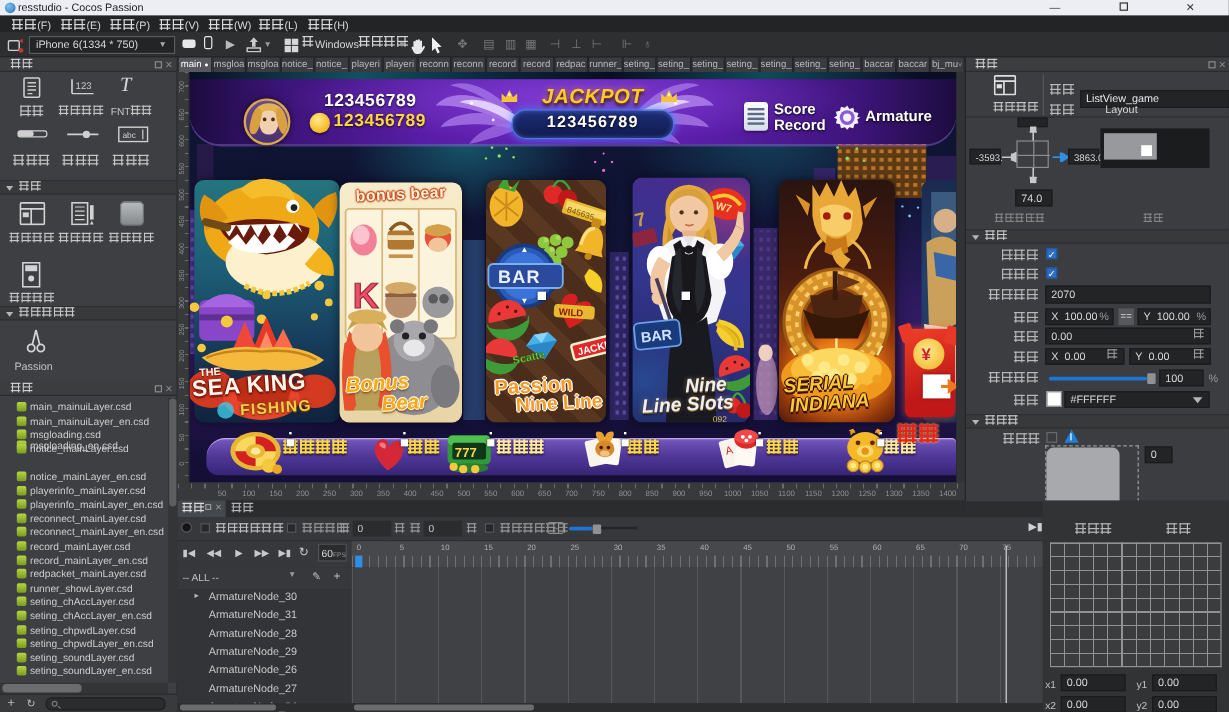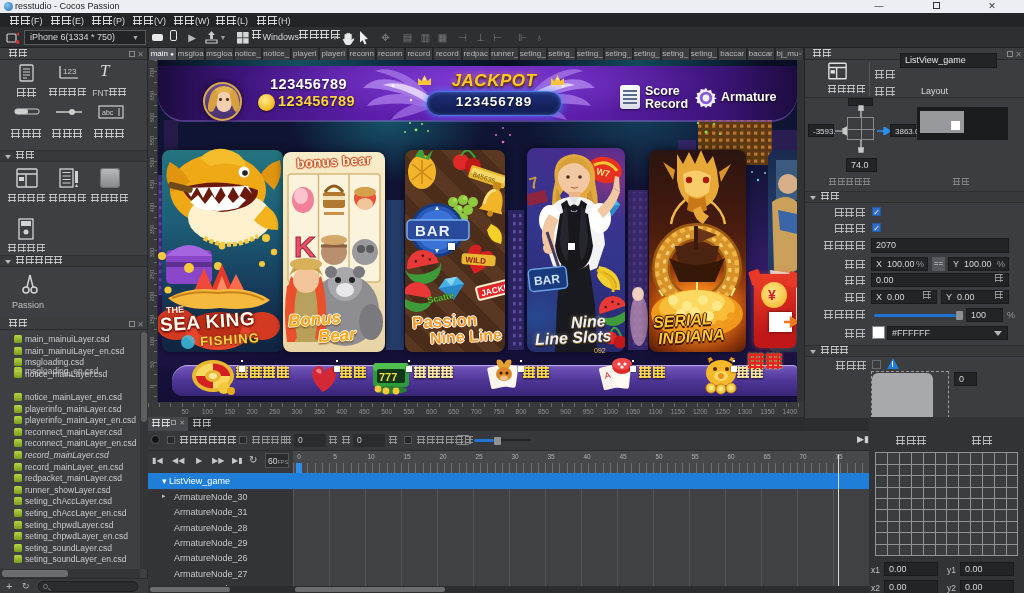--- a/index.html
+++ b/index.html
@@ -195,21 +195,21 @@
     <div class="fitem" style="top:2px;"><span class="ficon"></span>main_mainuiLayer.csd</div>
     <div class="fitem" style="top:13.6px;"><span class="ficon"></span>main_mainuiLayer_en.csd</div>
     <div class="fitem" style="top:25.2px;"><span class="ficon"></span>msgloading.csd</div>
     <div class="fitem" style="top:34px;"><span class="ficon"></span>msgloading_en.csd</div>
     <div class="fitem" style="top:37px;"><span class="ficon"></span>notice_mainLayer.csd</div>
     <div class="fitem" style="top:60.0px;"><span class="ficon"></span>notice_mainLayer_en.csd</div>
     <div class="fitem" style="top:71.6px;"><span class="ficon"></span>playerinfo_mainLayer.csd</div>
     <div class="fitem" style="top:83.19999999999999px;"><span class="ficon"></span>playerinfo_mainLayer_en.csd</div>
     <div class="fitem" style="top:94.79999999999998px;"><span class="ficon"></span>reconnect_mainLayer.csd</div>
     <div class="fitem" style="top:106.39999999999998px;"><span class="ficon"></span>reconnect_mainLayer_en.csd</div>
-    <div class="fitem" style="top:117.99999999999997px;font-style:italic;"><span class="ficon"></span>record_mainLayer.csd</div>
+    <div class="fitem" style="top:117.99999999999997px;"><span class="ficon"></span>record_mainLayer.csd</div>
     <div class="fitem" style="top:129.59999999999997px;"><span class="ficon"></span>record_mainLayer_en.csd</div>
     <div class="fitem" style="top:141.19999999999996px;"><span class="ficon"></span>redpacket_mainLayer.csd</div>
     <div class="fitem" style="top:152.79999999999995px;"><span class="ficon"></span>runner_showLayer.csd</div>
     <div class="fitem" style="top:164.39999999999995px;"><span class="ficon"></span>seting_chAccLayer.csd</div>
     <div class="fitem" style="top:175.99999999999994px;"><span class="ficon"></span>seting_chAccLayer_en.csd</div>
     <div class="fitem" style="top:187.59999999999994px;"><span class="ficon"></span>seting_chpwdLayer.csd</div>
     <div class="fitem" style="top:199.19999999999993px;"><span class="ficon"></span>seting_chpwdLayer_en.csd</div>
     <div class="fitem" style="top:210.79999999999993px;"><span class="ficon"></span>seting_soundLayer.csd</div>
     <div class="fitem" style="top:222.39999999999992px;"><span class="ficon"></span>seting_soundLayer_en.csd</div>
   </div>
@@ -930,23 +930,20 @@
         <span class="abs" style="left:392px;top:2px;width:20px;text-align:center;color:#b0b0b0;font-size:6.5px;">55</span>
         <span class="abs" style="left:428px;top:2px;width:20px;text-align:center;color:#b0b0b0;font-size:6.5px;">60</span>
         <span class="abs" style="left:464px;top:2px;width:20px;text-align:center;color:#b0b0b0;font-size:6.5px;">65</span>
         <span class="abs" style="left:500px;top:2px;width:20px;text-align:center;color:#b0b0b0;font-size:6.5px;">70</span>
         <span class="abs" style="left:536px;top:2px;width:20px;text-align:center;color:#b0b0b0;font-size:6.5px;">75</span>
     <div class="abs" style="left:3px;top:12px;width:6px;height:10px;background:#2f8fe8;"></div>
   </div>
 
   <div class="abs" style="left:0;top:74px;width:145px;height:95px;background:#323437;"></div>
   <div class="abs" style="left:145px;top:56px;width:576px;height:113px;background:#3f4144;background-image:repeating-linear-gradient(90deg,#55575a 0,#55575a 1px,transparent 1px,transparent 36px);"></div>
-  <div class="abs" style="left:0;top:56px;width:721px;height:16px;background:#1f7fd8;color:#fff;font-size:9px;">
-        <span class="abs" style="left:14px;top:3px;">▾ ListView_game</span>
-      </div>
   <div class="abs" style="left:26px;top:75px;color:#c8c8c8;font-size:9px;"><span style="position:absolute;left:-12px;top:0px;color:#bbb;font-size:7px;">▸</span>ArmatureNode_30</div>
       <div class="abs" style="left:26px;top:90.3px;color:#c8c8c8;font-size:9px;">ArmatureNode_31</div>
       <div class="abs" style="left:26px;top:105.6px;color:#c8c8c8;font-size:9px;">ArmatureNode_28</div>
       <div class="abs" style="left:26px;top:120.89999999999999px;color:#c8c8c8;font-size:9px;">ArmatureNode_29</div>
       <div class="abs" style="left:26px;top:136.2px;color:#c8c8c8;font-size:9px;">ArmatureNode_26</div>
       <div class="abs" style="left:26px;top:151.5px;color:#c8c8c8;font-size:9px;">ArmatureNode_27</div>
       <div class="abs" style="left:26px;top:166.8px;color:#c8c8c8;font-size:9px;">ArmatureNode_24</div>
 
   <div class="abs" style="left:690px;top:38px;width:1px;height:131px;background:#d8d8d8;"></div>
 
@@ -960,21 +957,21 @@
   <div class="abs phead" style="left:0;top:0;width:220px;height:12px;padding:1px 0 0 8px;"><i class="c" style="--s:8px"></i><i class="c" style="--s:8px"></i><div class="dock"></div><div class="dockx">✕</div></div>
 
   <svg class="abs" style="left:23px;top:14px;" width="19" height="18" viewBox="0 0 22 20">
     <rect x="1" y="1" width="20" height="18" rx="1" fill="none" stroke="#e0e0e0" stroke-width="1.6"></rect>
     <path d="M1 6h20M10 6v13" stroke="#e0e0e0" stroke-width="1.6"></path>
         <rect x="3" y="9" width="5" height="4" fill="#e0e0e0"></rect>
   </svg>
   <div class="abs" style="left:12px;top:37px;width:60px;text-align:center;color:#c5c5c5;font-size:8.5px;"><i class="c" style="--s:8px"></i><i class="c" style="--s:8px"></i><i class="c" style="--s:8px"></i><i class="c" style="--s:8px"></i></div>
   <div class="abs" style="left:64px;top:14px;width:1px;height:34px;background:#55575a;"></div>
   <div class="rlabel" style="left:70px;top:22px;width:20px;"><i class="c"></i><i class="c"></i></div>
-  <div class="rinput" style="left:95px;top:5px;width:97px;height:15px;color:#e8e8e8;">ListView_game</div>
+  <div class="rinput" style="left:95px;top:27px;width:125px;height:15px;color:#e8e8e8;">ListView_game</div>
   <div class="rlabel" style="left:70px;top:39px;width:20px;"><i class="c"></i><i class="c"></i></div>
   <div class="abs" style="left:116px;top:38px;color:#d8d8d8;font-size:9px;">Layout</div>
   <div class="abs" style="left:0;top:49px;width:220px;height:1px;background:#2e3032;"></div>
 
   <div class="rinput" style="left:43px;top:50px;width:25px;height:8px;"></div>
   <svg class="abs" style="left:50px;top:57px;" width="12" height="13" viewBox="0 0 12 13">
         <path d="M6 13 L6 5 M3 5 h6 M4 1 h4 v4 h-4 z" stroke="#c8c8c8" stroke-width="1.3" fill="#c8c8c8"></path>
       </svg>
   <div class="abs" style="left:42px;top:69px;width:27px;height:23px;border:1px solid #8a8c8e;">
     <div class="abs" style="left:13px;top:0;width:1px;height:23px;background:#8a8c8e;"></div>

